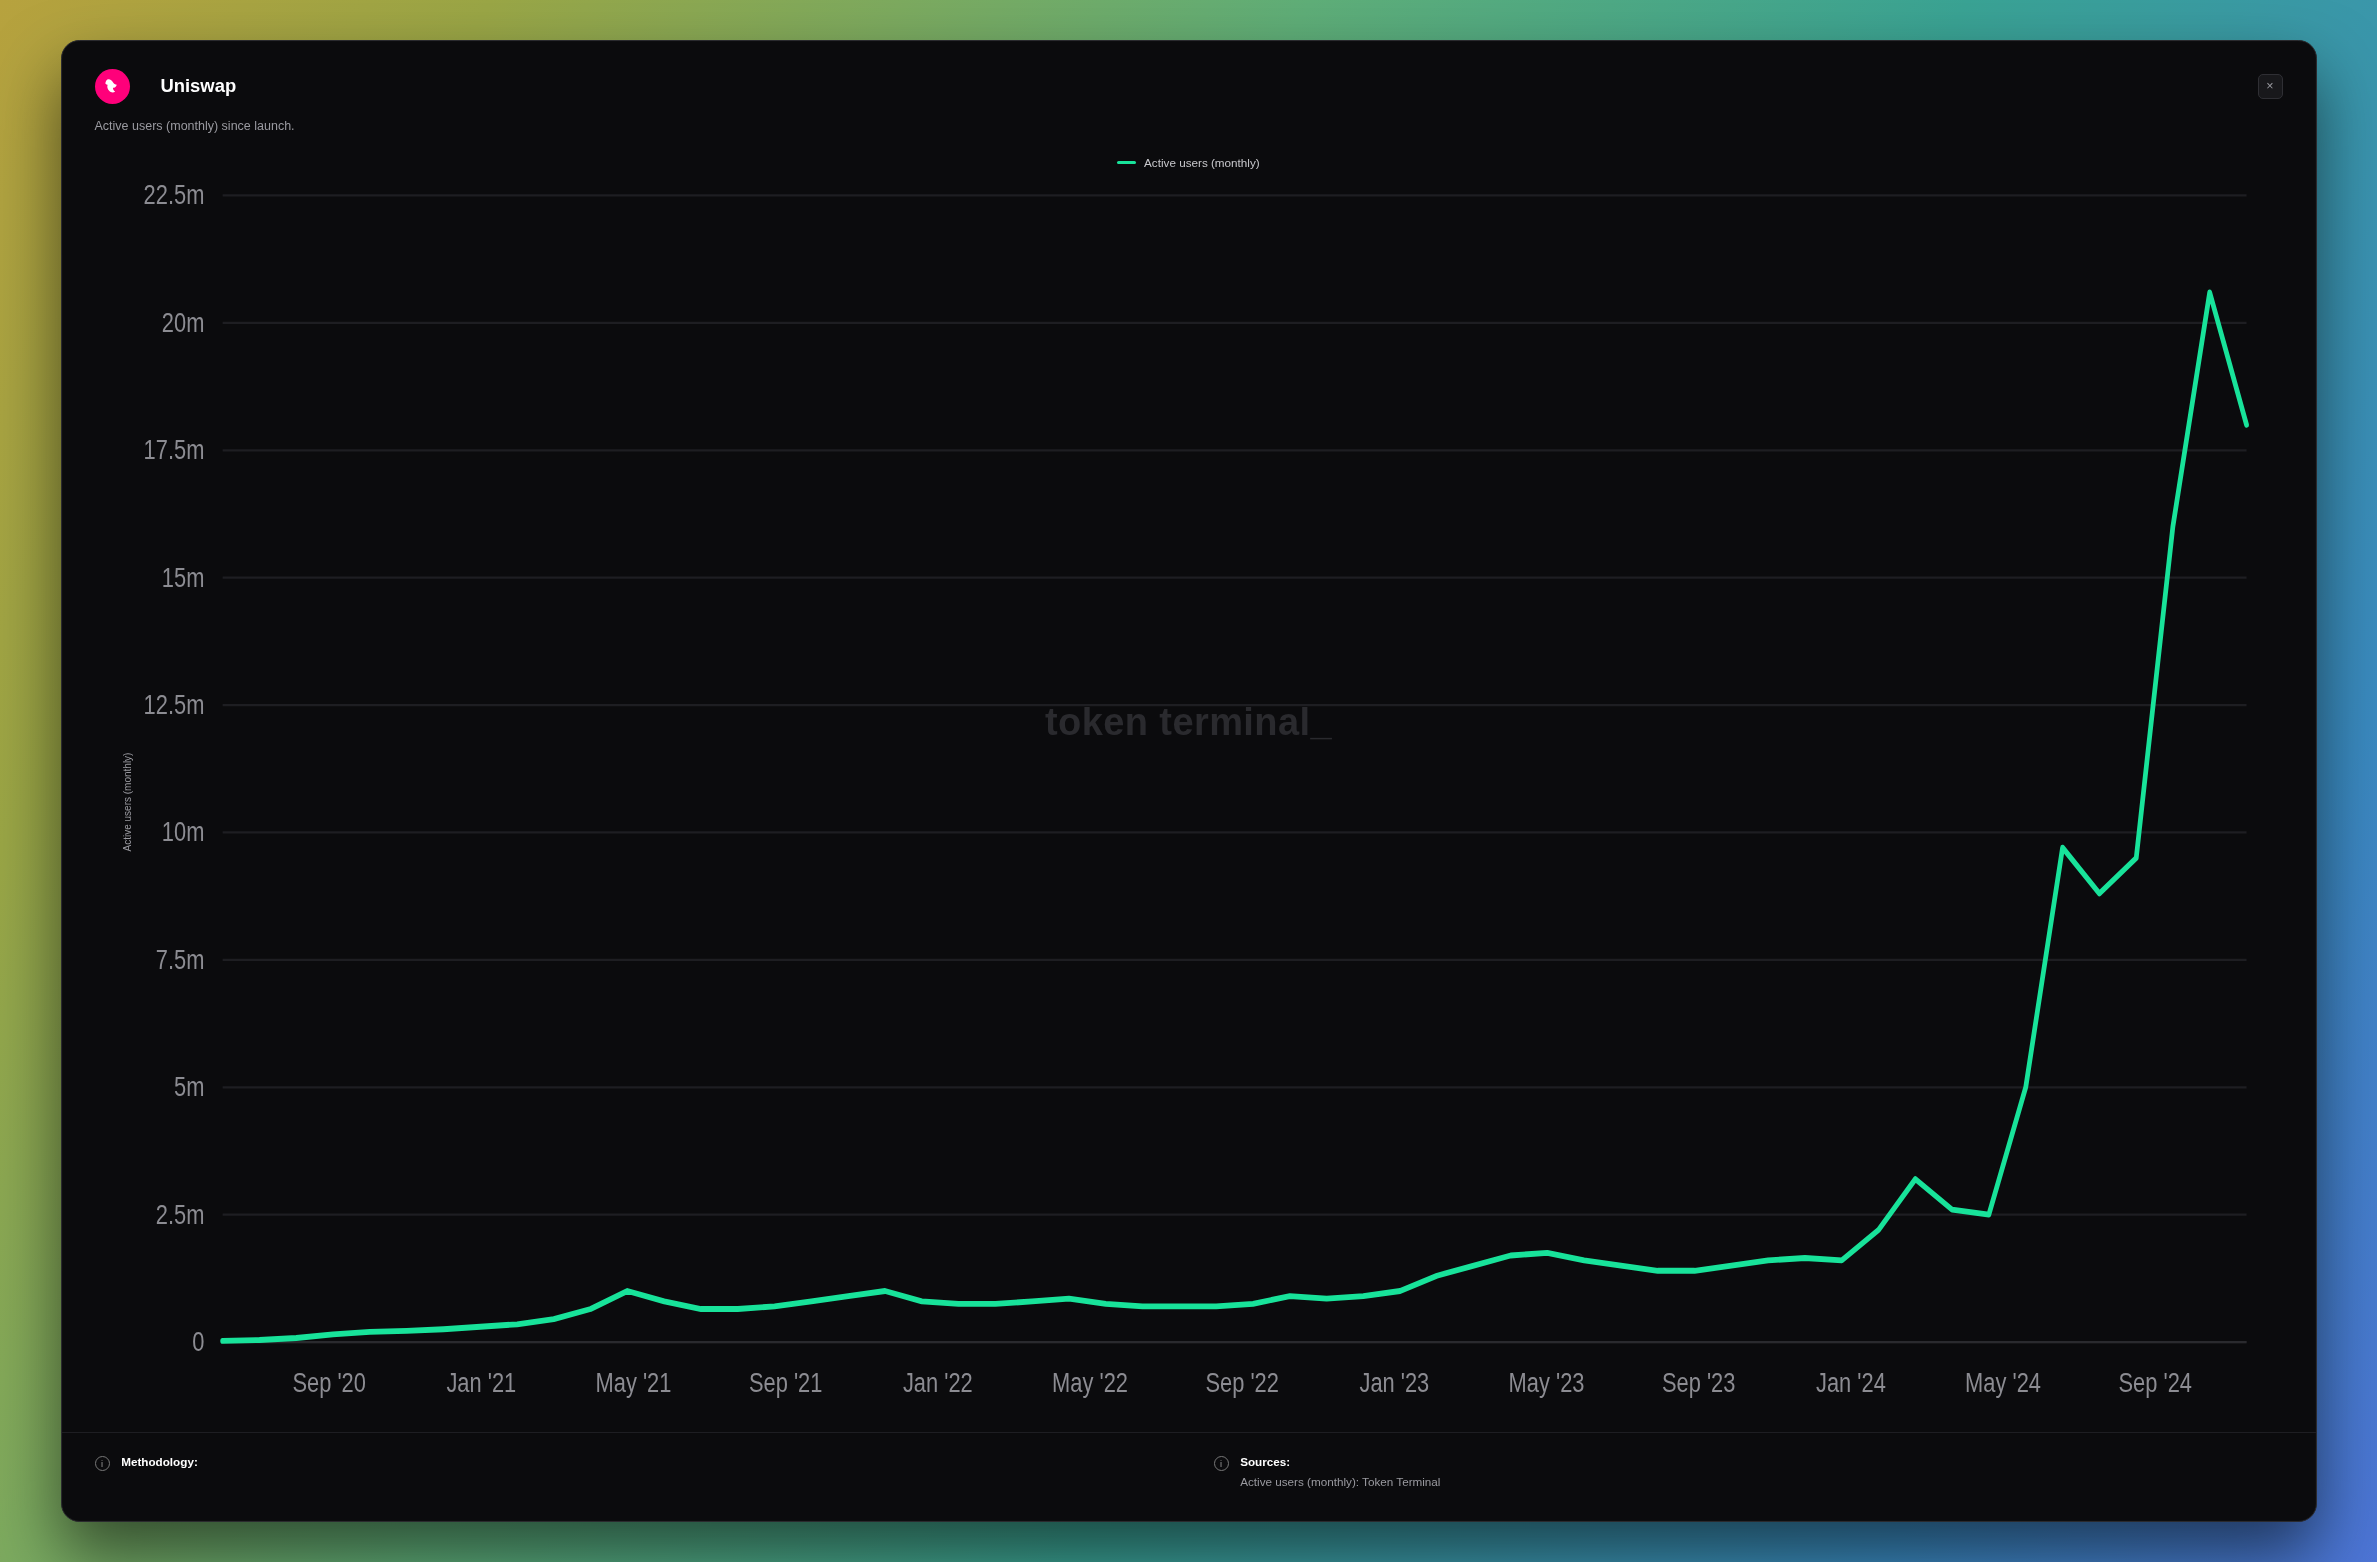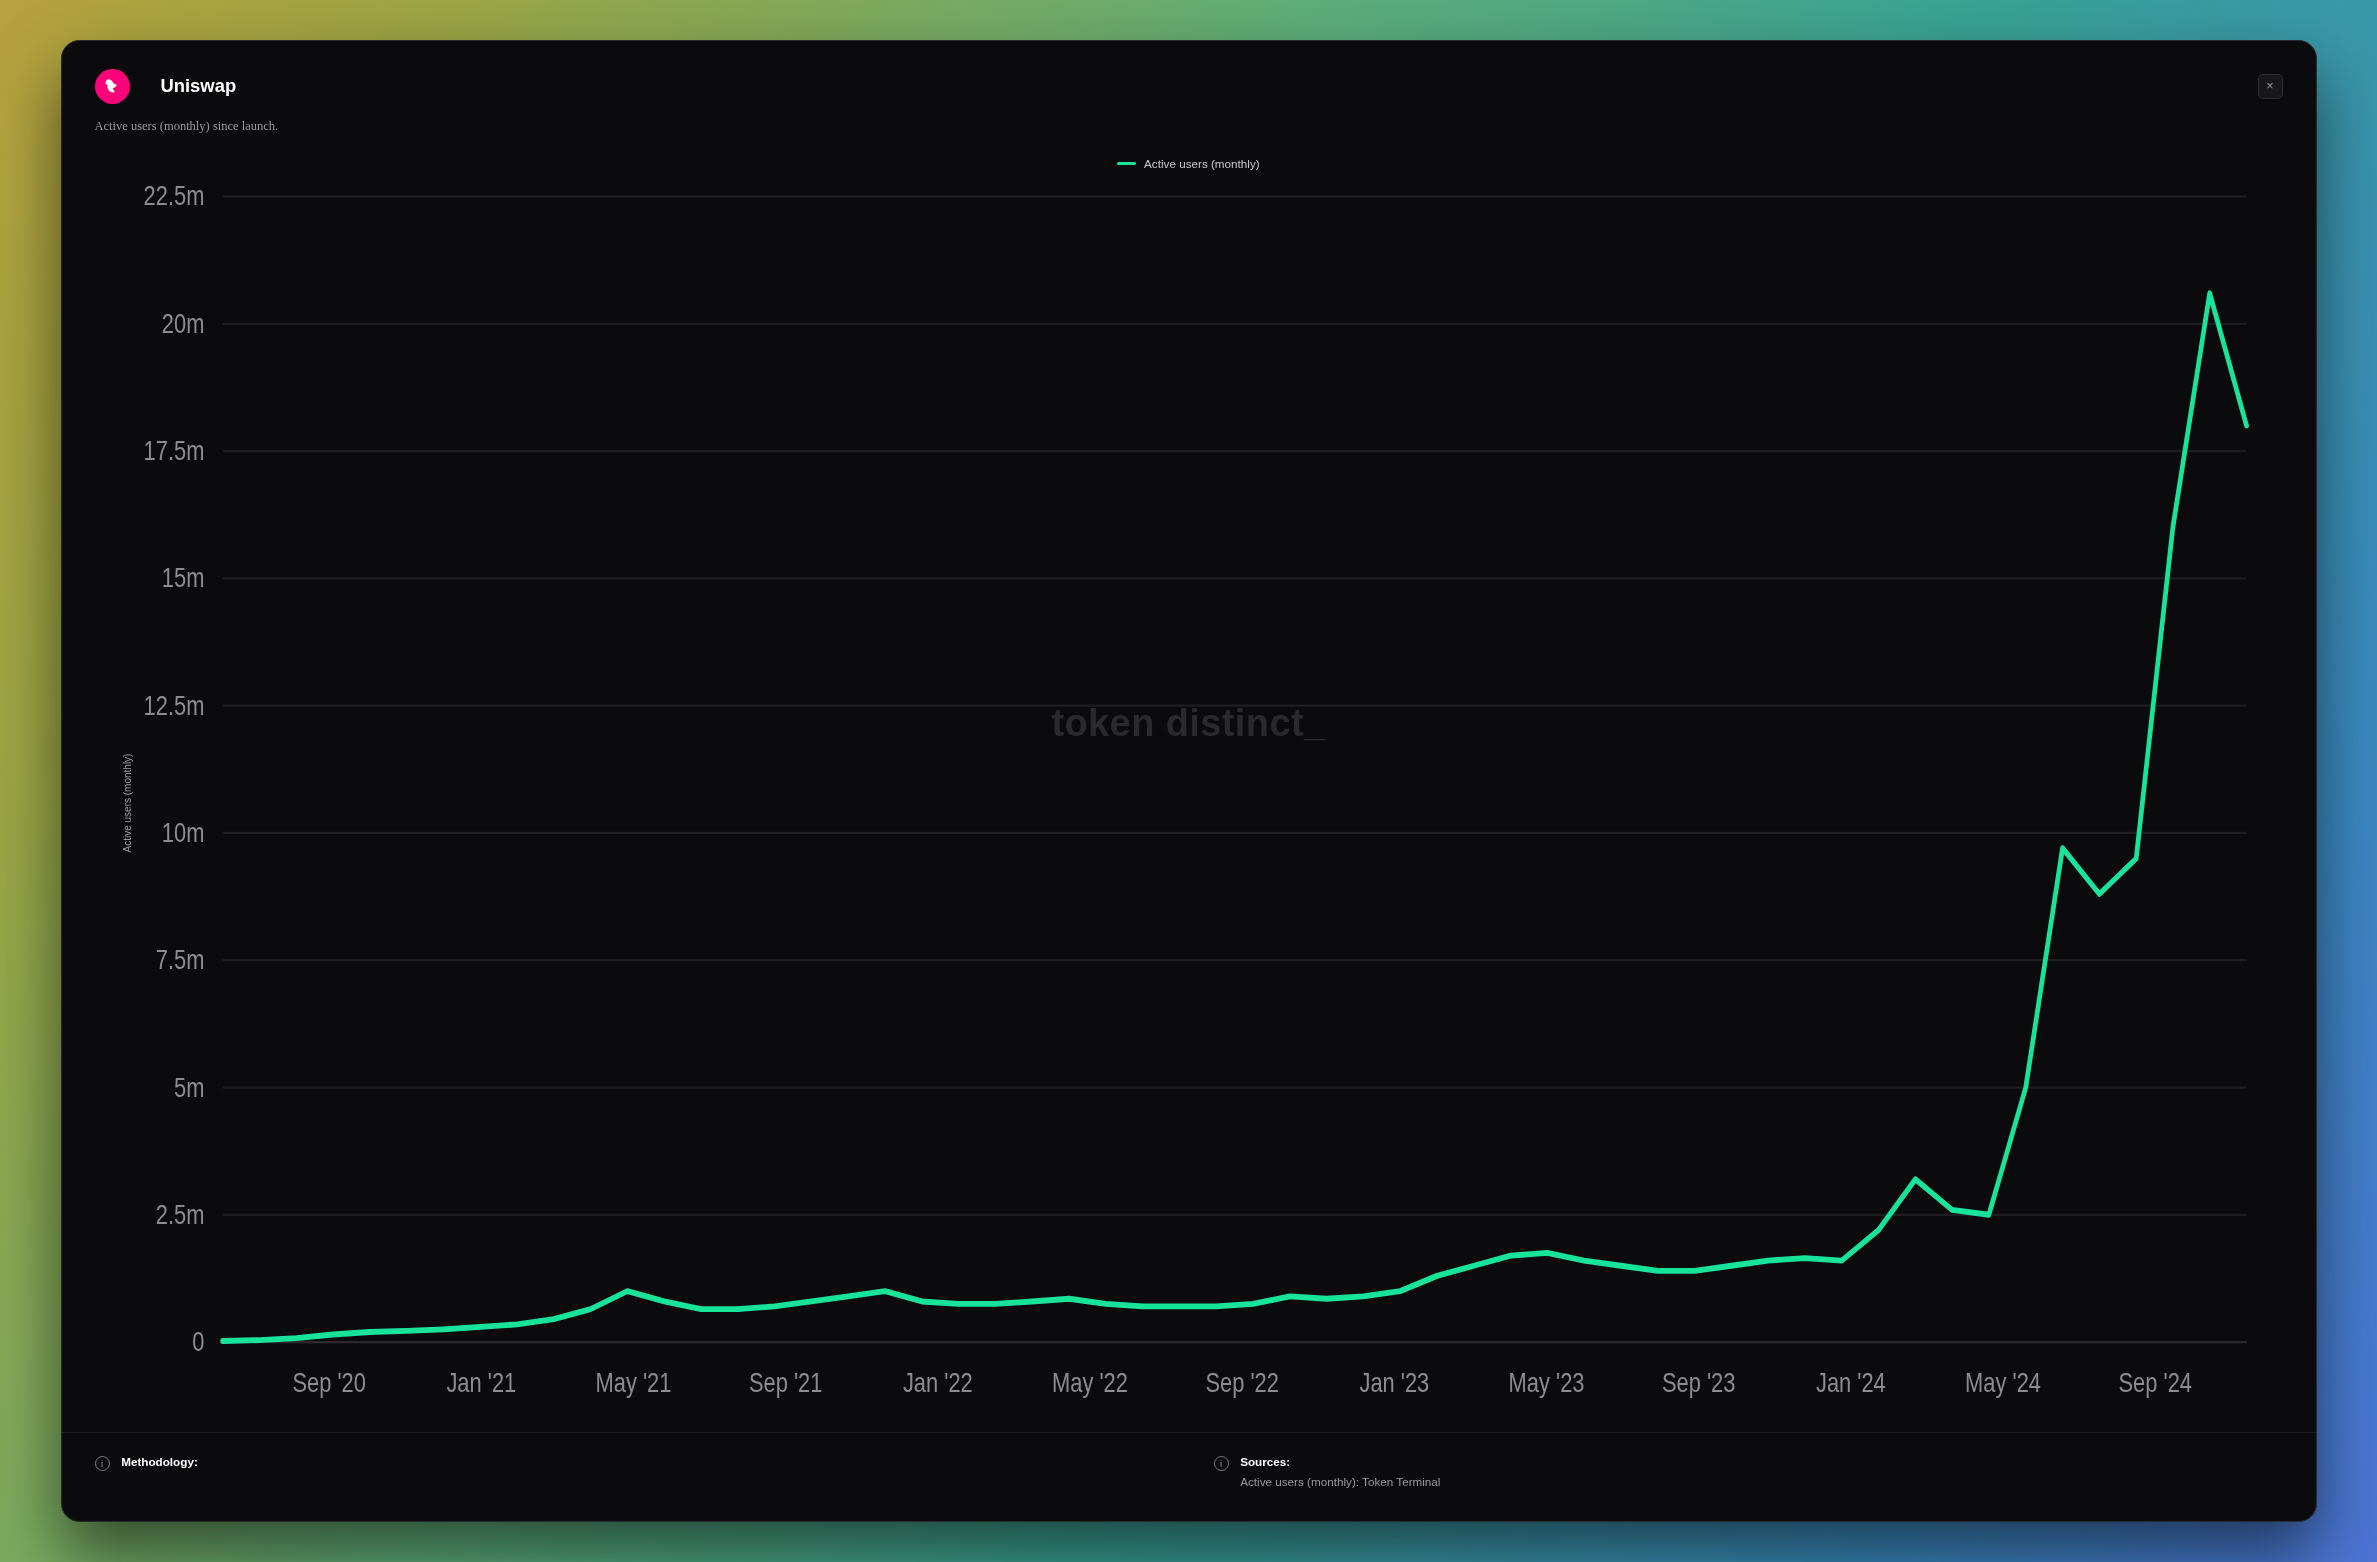--- a/index.html
+++ b/index.html
@@ -39,21 +39,21 @@
     margin-left:auto;
     width:25px; height:25px;
     border:0.8px solid #2f2f34; border-radius:5px;
     background:#18181b;
     color:#9a9aa0;
     display:flex; align-items:center; justify-content:center;
     font-size:12.5px; cursor:pointer;
   }
   .subtitle {
     padding: 15px 47px 0 33px;
-    font-size:12.5px; color:#9a9aa0;font-family:Liberation Serif, serif;
+    font-size:12.5px; color:#9a9aa0;
   }
 
   .legend {
     display:flex; align-items:center; justify-content:center;
     gap:8.4px; padding:23.4px 0 3.3px 0;
     font-size:11.7px; color:#c8c8cc;
   }
   .legend-swatch {
     width:18.4px; height:3.3px; border-radius:1.7px; background:#18e39a;
   }
@@ -118,21 +118,21 @@
 
   <div class="subtitle">Active users (monthly) since launch.</div>
 
   <div class="legend">
     <span class="legend-swatch"></span>
     <span>Active users (monthly)</span>
   </div>
 
   <div class="chart-area">
     <div class="watermark">
-      <span>token distinct</span><span class="cursor"></span>
+      <span>token terminal</span><span class="cursor"></span>
     </div>
     <div class="yaxis-label">Active users (monthly)</div>
     <svg class="chart-svg" id="chart-svg" preserveAspectRatio="none" viewBox="0 0 1200 560">
         <line x1="70" x2="1180" y1="520" y2="520" class="grid-line"></line>
         <text x="60" y="524" text-anchor="end" class="tick-label">0</text>
         <line x1="70" x2="1180" y1="463.3333333333333" y2="463.3333333333333" class="grid-line"></line>
         <text x="60" y="467.3333333333333" text-anchor="end" class="tick-label">2.5m</text>
         <line x1="70" x2="1180" y1="406.6666666666667" y2="406.6666666666667" class="grid-line"></line>
         <text x="60" y="410.6666666666667" text-anchor="end" class="tick-label">5m</text>
         <line x1="70" x2="1180" y1="350.00000000000006" y2="350.00000000000006" class="grid-line"></line>

